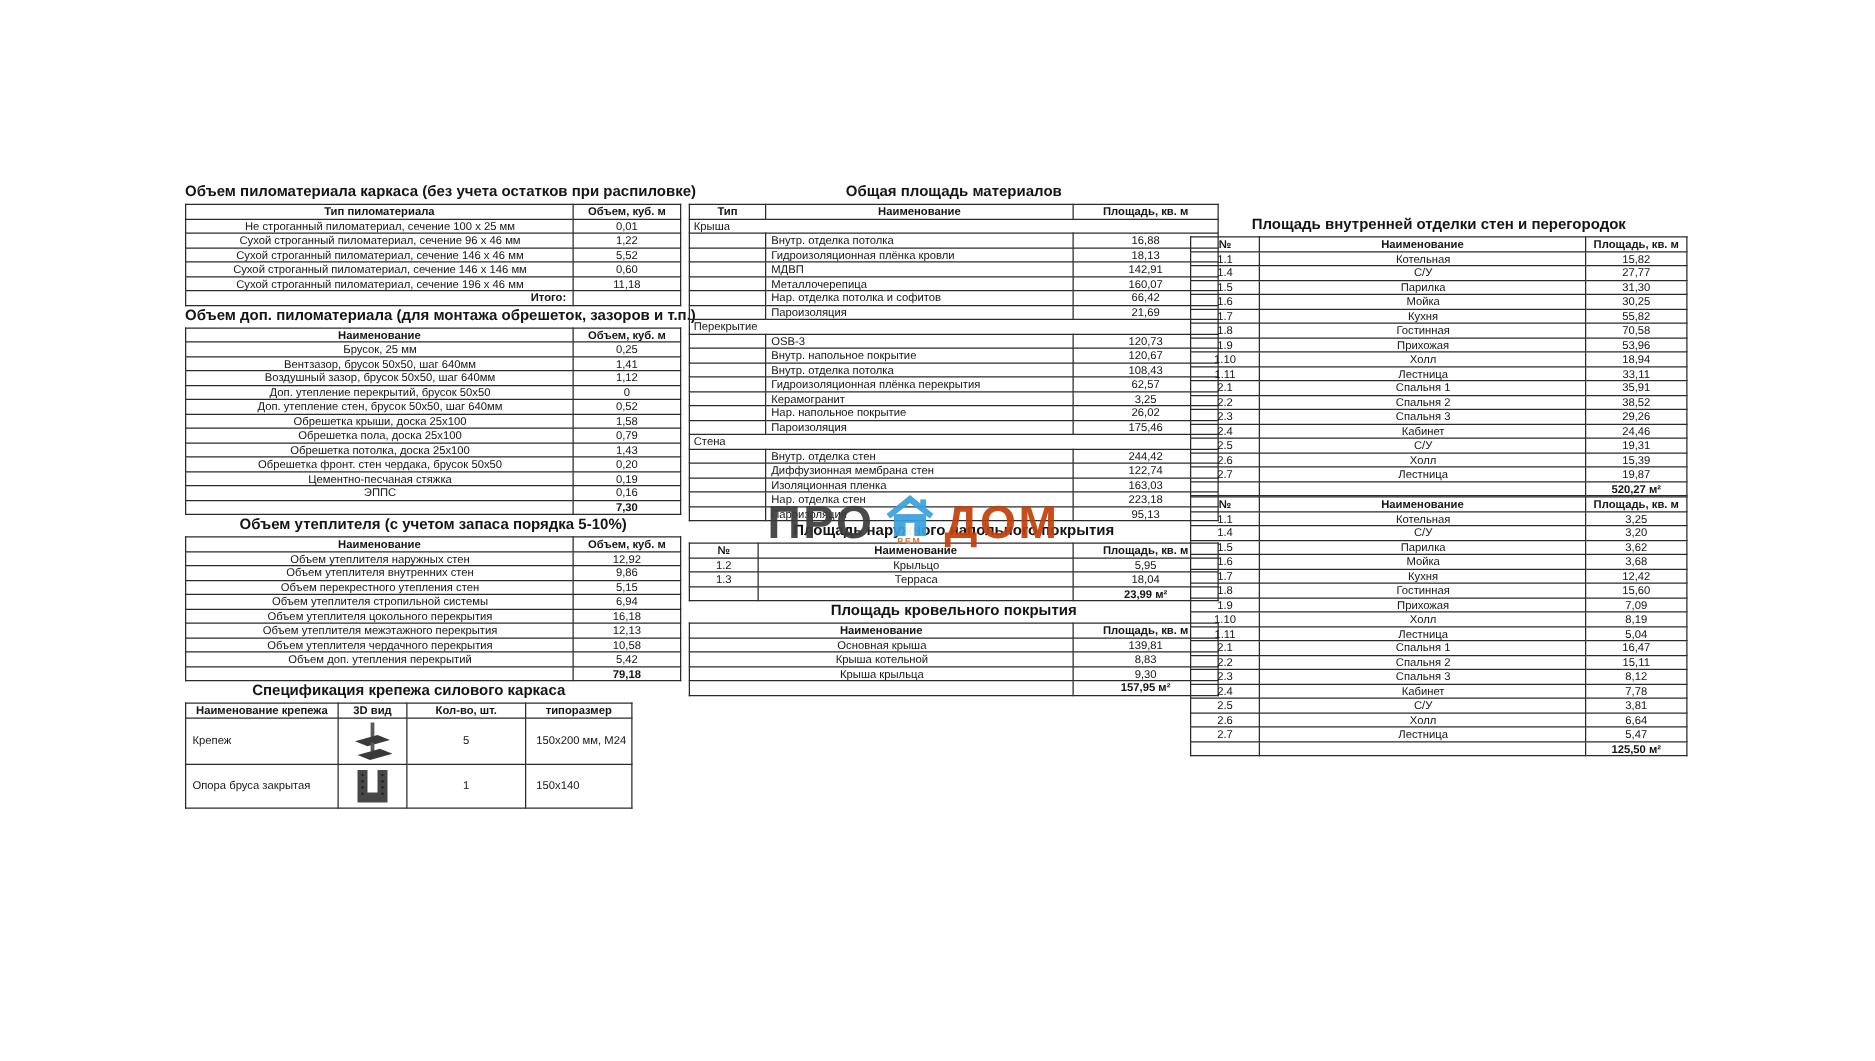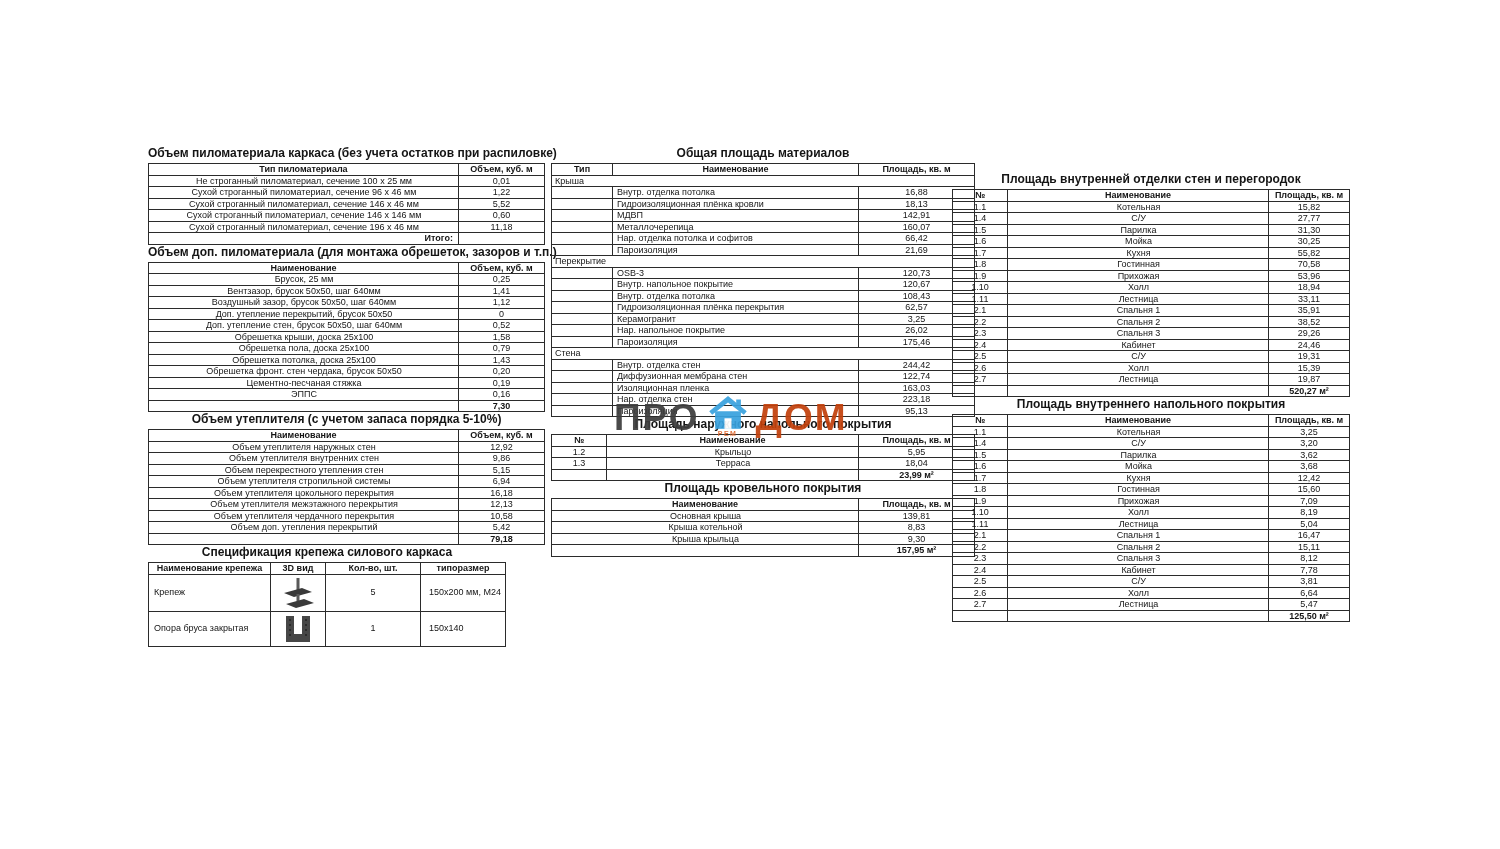--- a/index.html
+++ b/index.html
@@ -540,21 +540,20 @@
             <td>19,87</td>
           </tr>
           <tr class="total-row">
             <td></td>
             <td></td>
             <td>520,27 м²</td>
           </tr>
         </tbody>
     </table>
 
-    <div class="tbl-title">Площадь внутреннего напольного покрытия</div>
     <table class="data-table t3num" data-table="tables.interior_floor">
       <colgroup>
           <col style="width:55px">
           <col style="width:261px">
           <col>
         </colgroup>
       <thead>
           <tr>
             <th>№</th>
             <th>Наименование</th>

